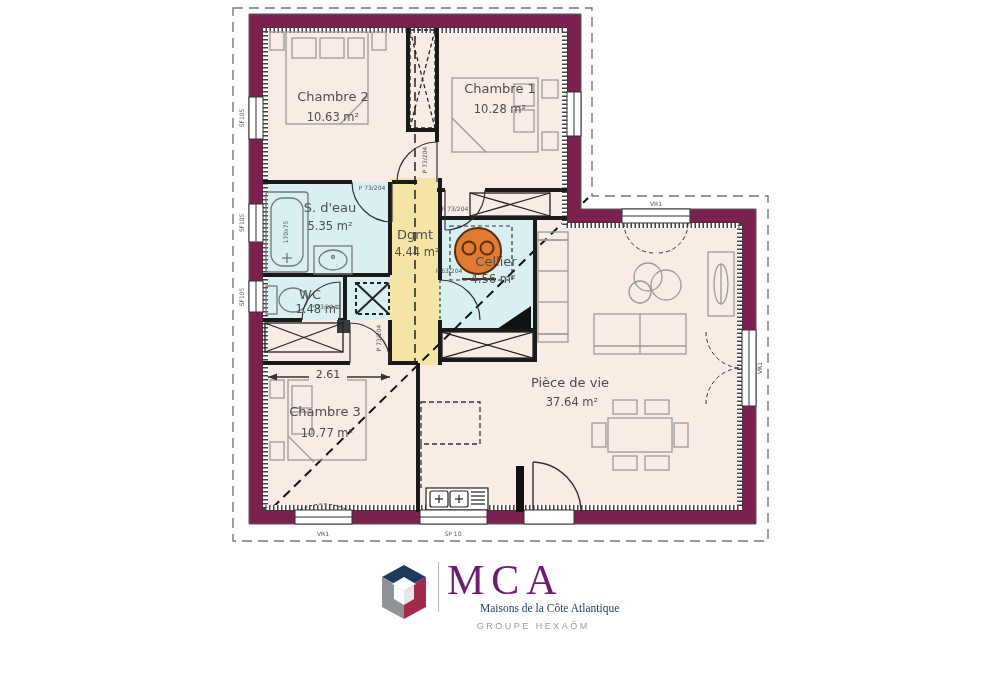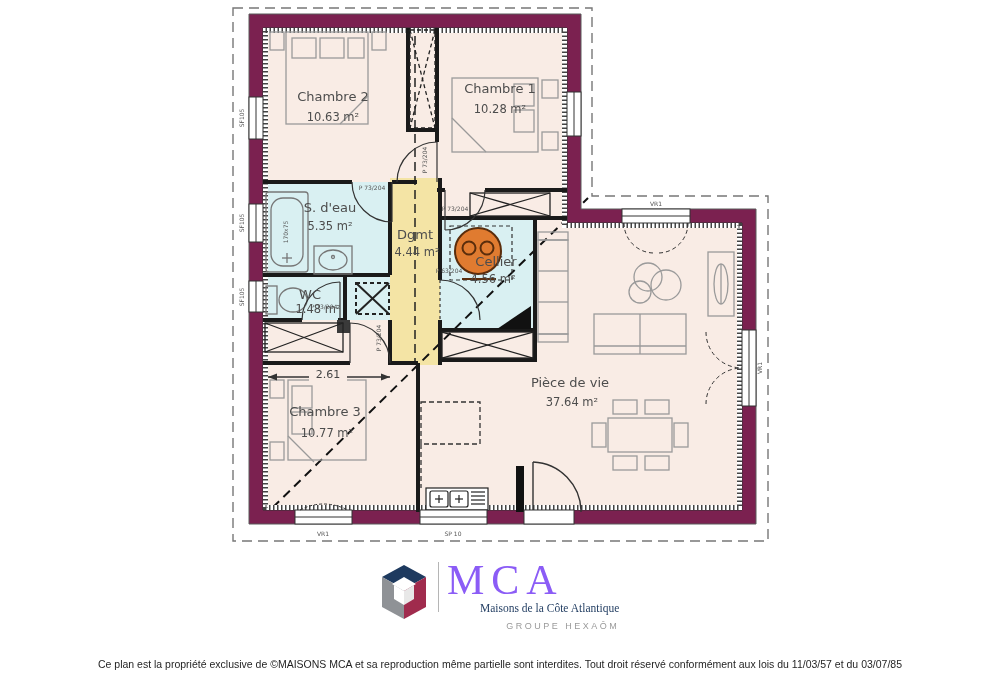--- a/index.html
+++ b/index.html
@@ -10,25 +10,25 @@
   .room-name{font-size:13px;}
   .room-area{font-size:11.5px;}
   .tiny{font-size:6px;fill:#555;}
   .dim{font-size:11px;fill:#444;}
   
   #logo{position:absolute;left:378px;top:560px;width:260px;display:flex;align-items:flex-start;}
   #logo-cube{flex:0 0 auto;margin-top:2px;}
   #logo-divider{width:1px;background:#b5b5b5;height:50px;margin:2px 8px 0 8px;}
   #logo-textcol{display:flex;flex-direction:column;}
   #logo-acronym{font-family:"Liberation Serif","DejaVu Serif",serif;font-size:42px;line-height:40px;
-                color:#8b5cf6;letter-spacing:7px;font-weight:500;}
+                color:#701a75;letter-spacing:7px;font-weight:500;}
   #logo-company{font-family:"Liberation Serif","DejaVu Serif",serif;font-size:11.5px;color:#1e3a5f;
                 margin-top:2px;white-space:nowrap;margin-left:33px;}
   #logo-group{font-family:"Liberation Sans",sans-serif;font-size:9px;color:#9a9a9a;
-              letter-spacing:2.5px;margin-top:7px;text-align:right;}
+              letter-spacing:2.5px;margin-top:7px;text-align:center;}
   
   #footer{position:absolute;left:0;right:0;top:658px;text-align:center;
           font-family:"Liberation Sans",sans-serif;font-size:10.5px;color:#1f1f1f;}
 </style>
 </head>
 <body>
 
 <div id="canvas">
 
 <svg id="plan-svg" width="1000" height="695" viewBox="0 0 1000 695">
@@ -341,15 +341,14 @@
     <polygon points="36,23 26,29 26,43 36,37" fill="#e8e8e8"></polygon>
   </svg>
   <div id="logo-divider"></div>
   <div id="logo-textcol">
     <div id="logo-acronym">MCA</div>
     <div id="logo-company">Maisons de la Côte Atlantique</div>
     <div id="logo-group">GROUPE HEXAÔM</div>
   </div>
 </div>
 
-<div id="footer">Ce plan est la propriété exclusive de ©MAISONS MCA et sa reproduction même partielle sont interdites. Tout droit réservé conformément aux lois du 11/03/57 et du 03/07/85</div>
 
 </div>
 
 </body></html>

